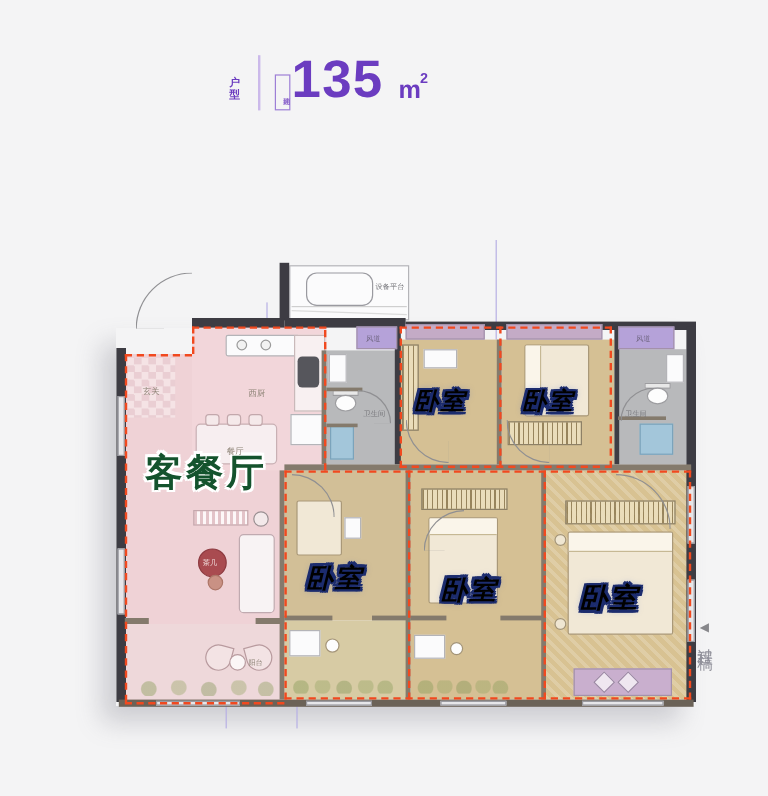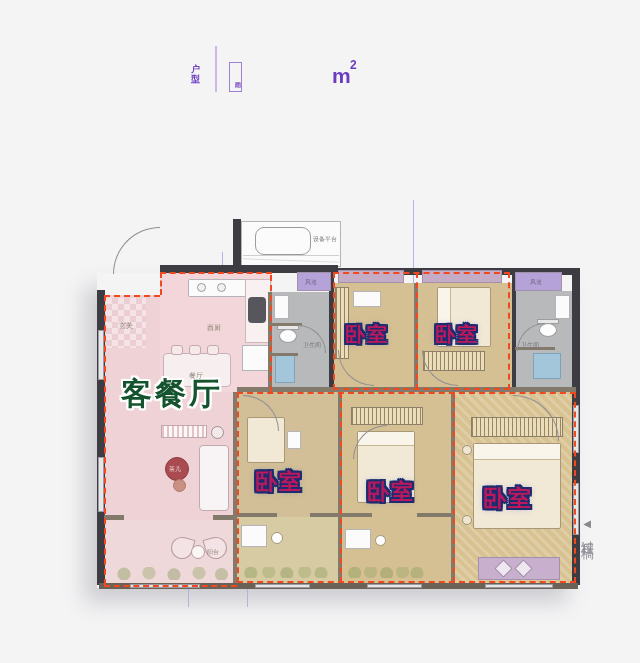--- a/index.html
+++ b/index.html
@@ -47,42 +47,43 @@
     radial-gradient(circle at 12% 55%, rgba(140,158,92,.45) 0 6px, transparent 7px),
     radial-gradient(circle at 32% 45%, rgba(150,165,100,.40) 0 6px, transparent 7px),
     radial-gradient(circle at 52% 60%, rgba(132,150,88,.42) 0 6px, transparent 7px),
     radial-gradient(circle at 72% 45%, rgba(150,165,100,.40) 0 6px, transparent 7px),
     radial-gradient(circle at 90% 58%, rgba(140,158,92,.42) 0 6px, transparent 7px);}
 
   
   .room-label{z-index:6;font-weight:700;white-space:nowrap;}
   #living-label{font-size:31px;letter-spacing:3px;color:#14532d;
     text-shadow:-2px -2px 0 #fff,2px -2px 0 #fff,-2px 2px 0 #fff,2px 2px 0 #fff,-2px 0 0 #fff,2px 0 0 #fff,0 -2px 0 #fff,0 2px 0 #fff;}
-  .bedroom-label{color:#be185d;letter-spacing:2px;
-    text-shadow:-2px -2px 0 #1c2c6e,2px -2px 0 #1c2c6e,-2px 2px 0 #1c2c6e,2px 2px 0 #1c2c6e,-2px 0 0 #1c2c6e,2px 0 0 #1c2c6e,0 -2px 0 #1c2c6e,0 2px 0 #1c2c6e,0 0 6px rgba(40,80,200,.55);}
+  .bedroom-label{color:#000000;letter-spacing:2px;
+    text-shadow:-2px -2px 0 #1c2c6e,2px -2px 0 #1c2c6e,-2px 2px 0 #1c2c6e,2px 2px 0 #1c2c6e,-2px 0 0 #1c2c6e,2px 0 0 #1c2c6e,0 -2px 0 #1c2c6e,0 2px 0 #1c2c6e,0 0 6px rgba(40,80,200,.55);font-style:italic;}
   .tiny{z-index:6;font-size:7px;color:#8f8578;white-space:nowrap;}
   .tiny-gray{color:#77777c;}
   .tiny-purple{color:#6f6580;font-size:6px;}
   #watermark{left:578px;top:518px;width:18px;text-align:center;z-index:7;}
   #watermark .tri{font-size:10px;color:#87878b;line-height:12px;}
   #watermark .wtext{writing-mode:vertical-rl;font-size:13px;letter-spacing:3px;color:#90909a;margin:0 auto;}
   .dim{background:#b7b0e4;width:1px;z-index:0;}
   #shadow{left:12px;top:78px;width:482px;height:315px;box-shadow:-12px 14px 20px rgba(105,105,120,.28);z-index:0;}
   .checker{background:repeating-conic-gradient(#e9cdd2 0 25%,#f6e7e9 0 50%);background-size:12px 12px;opacity:.8;z-index:2;}
   .stripes{background:repeating-linear-gradient(90deg,#e3c3c8 0 2px,#fdf7f8 2px 5px);border:1px solid #c5a8ad;box-sizing:border-box;z-index:2;}
   .diamond{width:11px;height:11px;background:#efe7f0;border:1px solid #9b86a3;transform:rotate(45deg);z-index:5;}
 </style>
 </head>
 <body>
 
 <div id="stage">
 
   <div class="abs purple" id="plan-code-suffix">户型</div>
   <div class="abs" id="header-divider"></div>
   <div class="abs" id="area-prefix">建面约</div>
+  <div class="abs purple" id="area-number">135</div>
   <div class="abs purple" id="area-unit">m</div>
   <div class="abs purple" id="area-sup">2</div>
 
   <div class="abs" id="plan">
     <div class="abs" id="shadow"></div>
 
     <div class="abs dim" style="left:137px;top:57px;height:140px;"></div>
     <div class="abs dim" style="left:328px;top:5px;height:83px;"></div>
     <div class="abs dim" style="left:103px;top:330px;height:82px;"></div>
     <div class="abs dim" style="left:162px;top:330px;height:82px;"></div>

